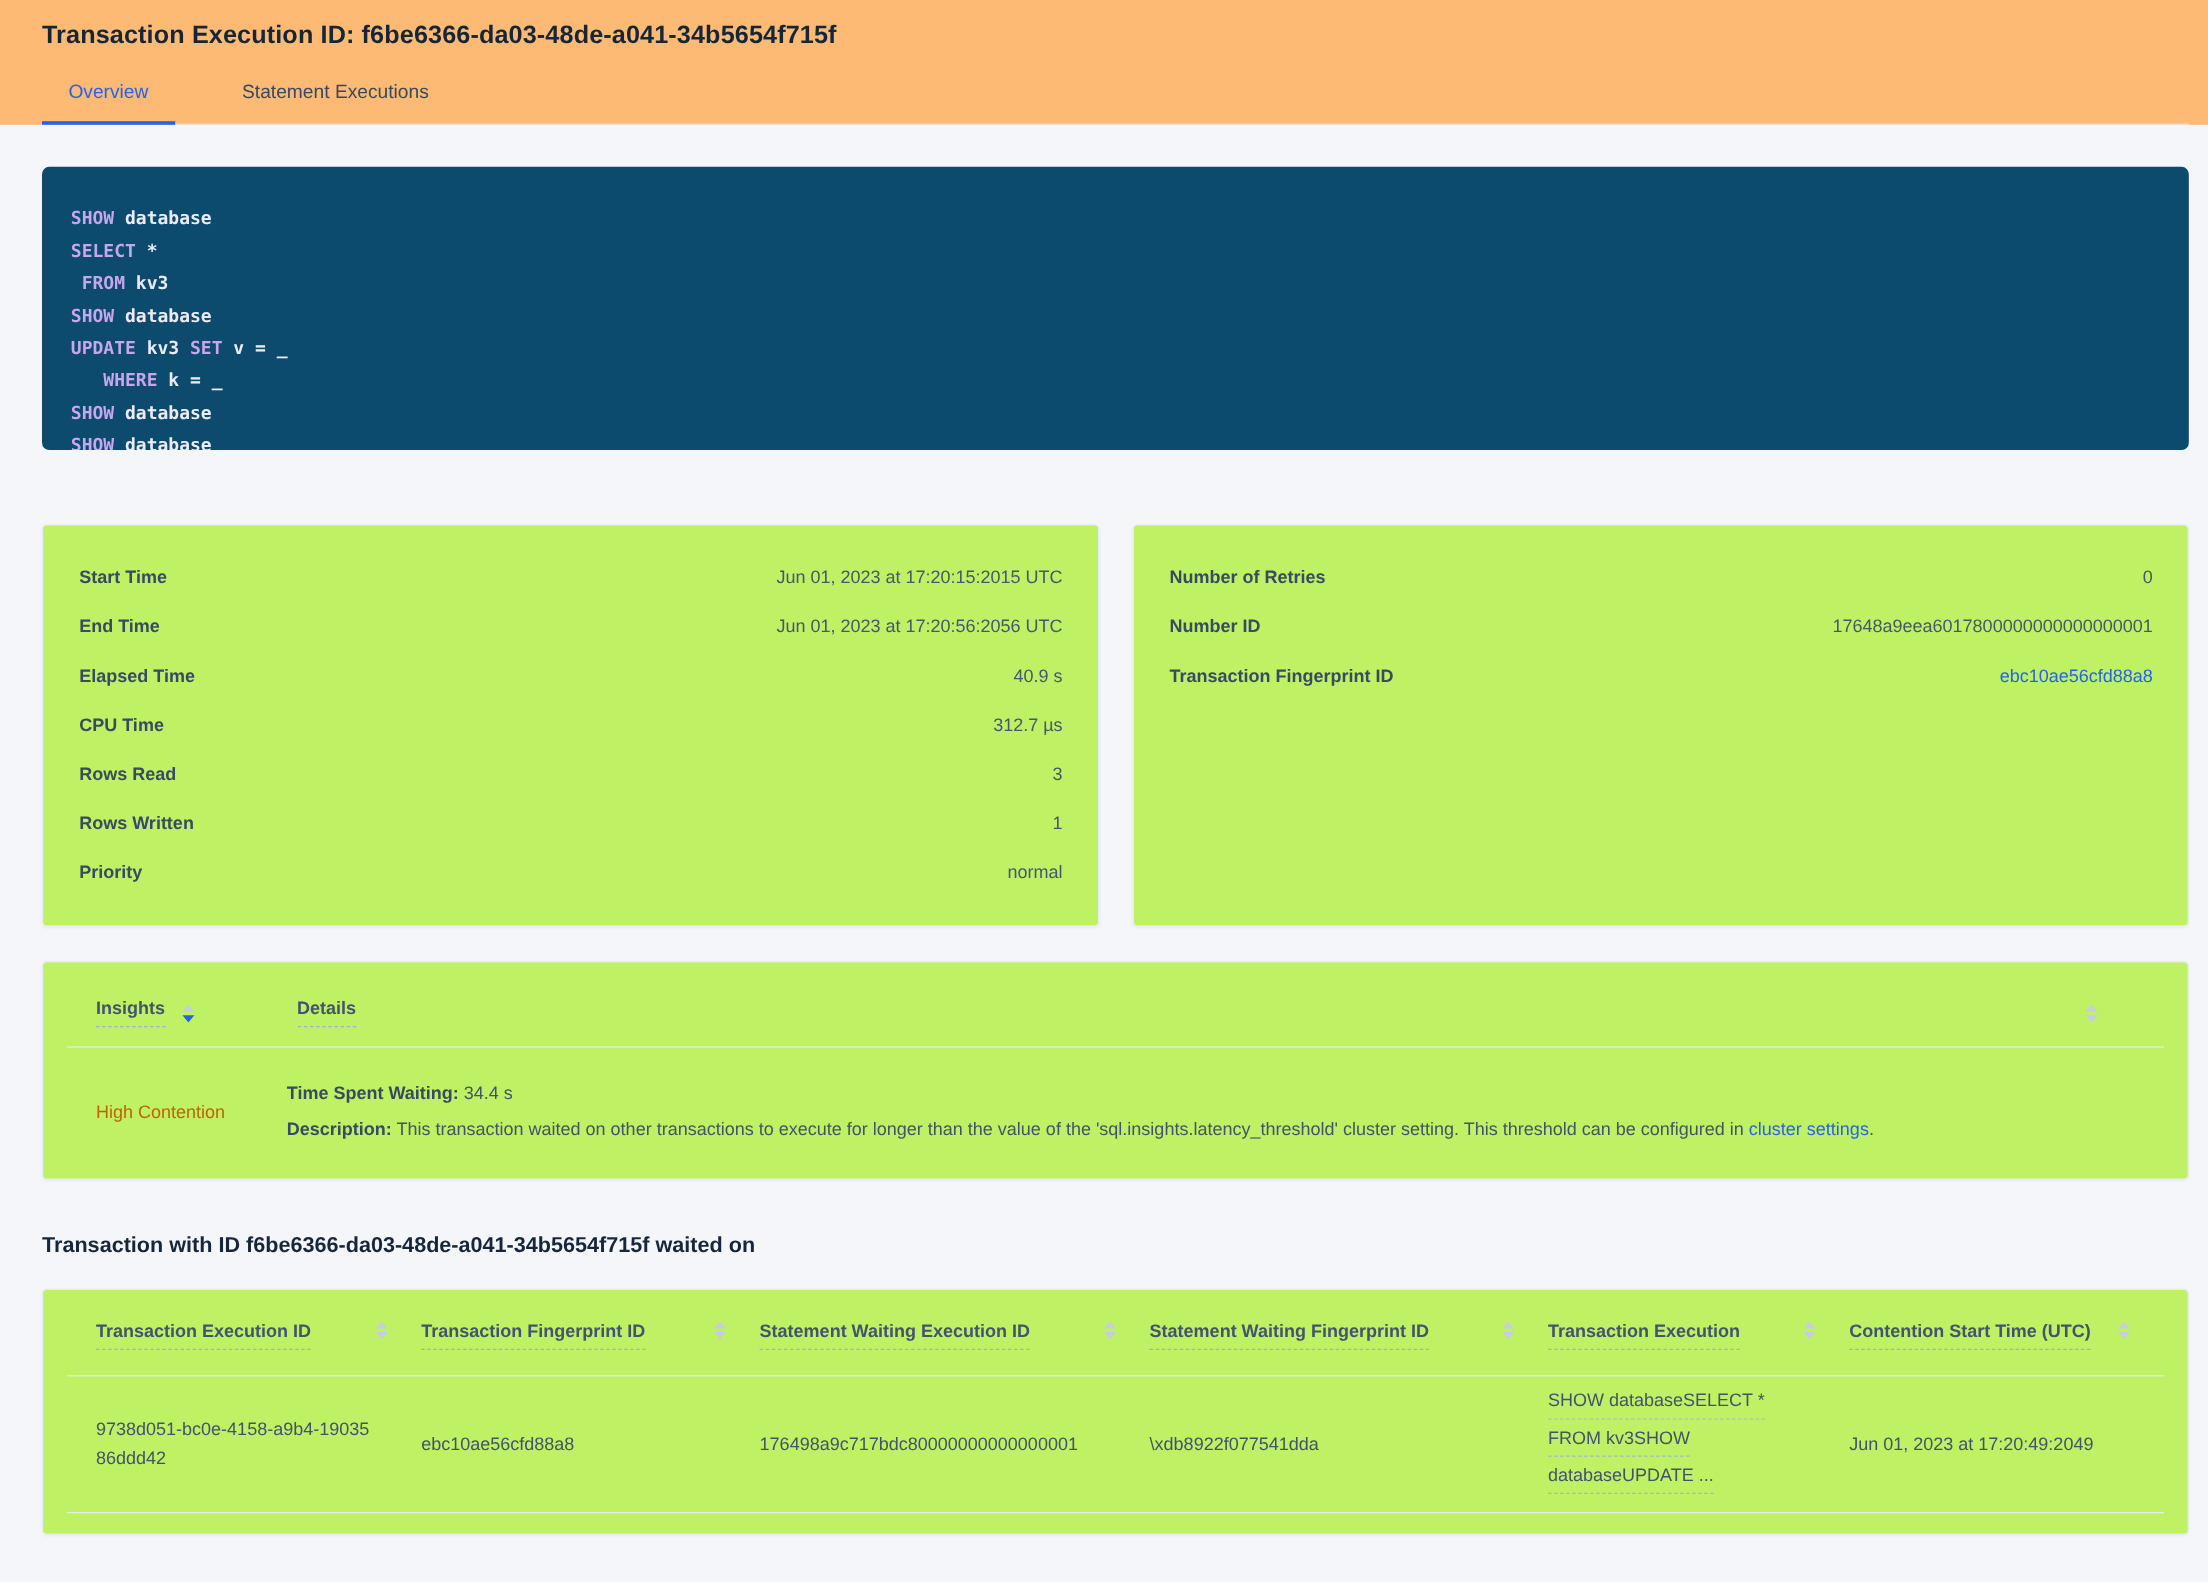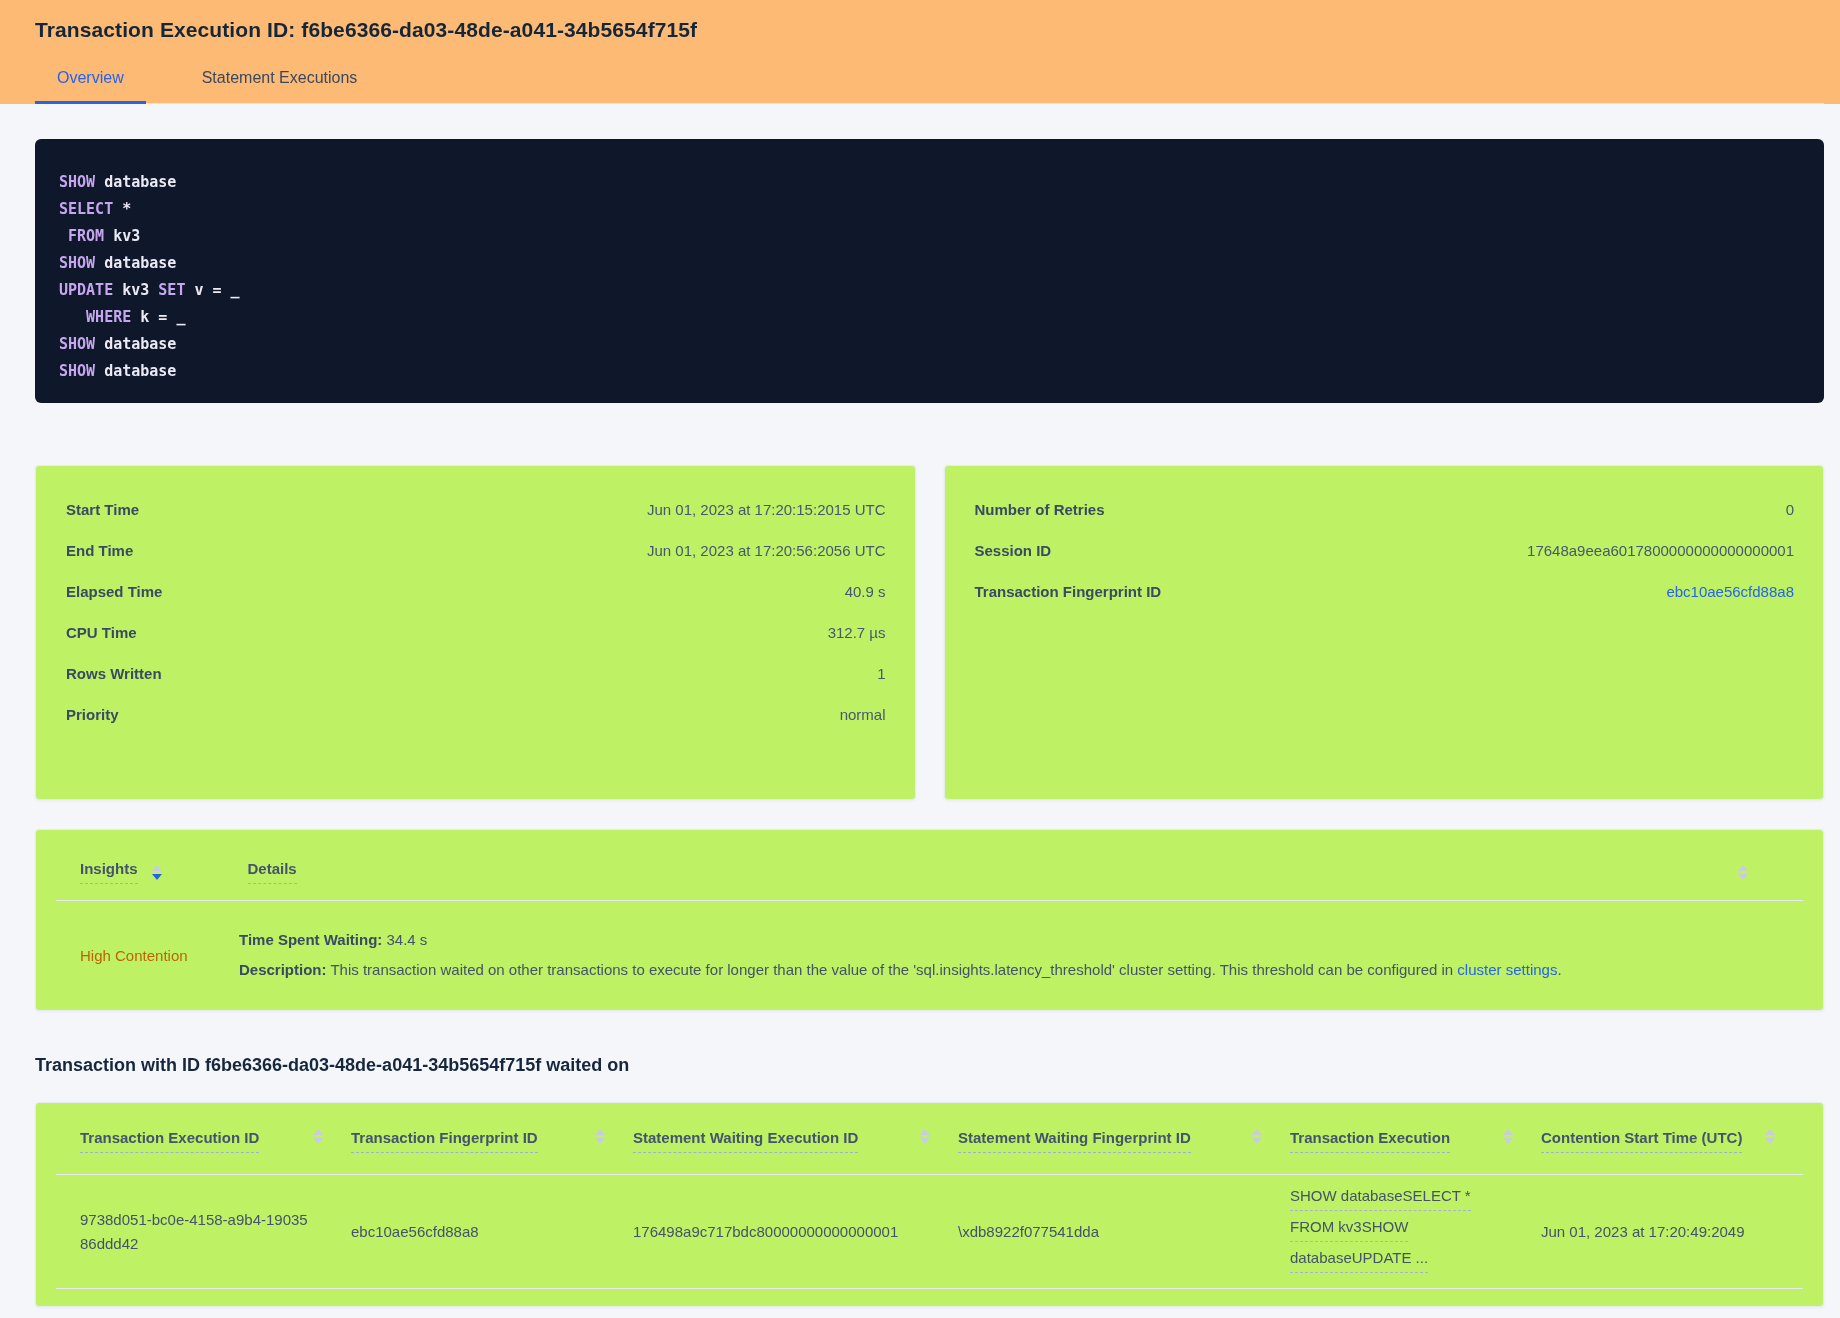--- a/index.html
+++ b/index.html
@@ -36,23 +36,23 @@
   }
   .tab.active {
     color:#2563eb;
     border-bottom:3px solid #2563eb;
   }
   .tab + .tab { margin-left:34px; }
   .main {
     padding:35px 16px 0 35px;
   }
   .sql-box {
-    background:#0f172a;
+    background:#0c4a6e;
     border-radius:6px;
-    height:264px;
+    height:236px;
     padding:30px 24px 18px 24px;
     overflow:hidden;
   }
   .sql-box pre {
     font-family:"DejaVu Sans Mono", monospace;
     font-size:15px;
     font-weight:700;
     line-height:27px;
     color:#eceaf4;
     white-space:pre;
@@ -225,36 +225,40 @@
       </div>
       <div class="kv-row">
         <span class="kv-label">Elapsed Time</span>
         <span class="kv-value">40.9 s</span>
       </div>
       <div class="kv-row">
         <span class="kv-label">CPU Time</span>
         <span class="kv-value">312.7 µs</span>
       </div>
       <div class="kv-row">
+        <span class="kv-label">Rows Read</span>
+        <span class="kv-value">3</span>
+      </div>
+      <div class="kv-row">
         <span class="kv-label">Rows Written</span>
         <span class="kv-value">1</span>
       </div>
       <div class="kv-row">
         <span class="kv-label">Priority</span>
         <span class="kv-value">normal</span>
       </div>
     </div>
 
     <div class="card summary-card">
       <div class="kv-row">
         <span class="kv-label">Number of Retries</span>
         <span class="kv-value">0</span>
       </div>
       <div class="kv-row">
-        <span class="kv-label">Session ID</span>
+        <span class="kv-label">Number ID</span>
         <span class="kv-value">17648a9eea6017800000000000000001</span>
       </div>
       <div class="kv-row">
         <span class="kv-label">Transaction Fingerprint ID</span>
         <span class="kv-value link">ebc10ae56cfd88a8</span>
       </div>
     </div>
 
   </div>
 

